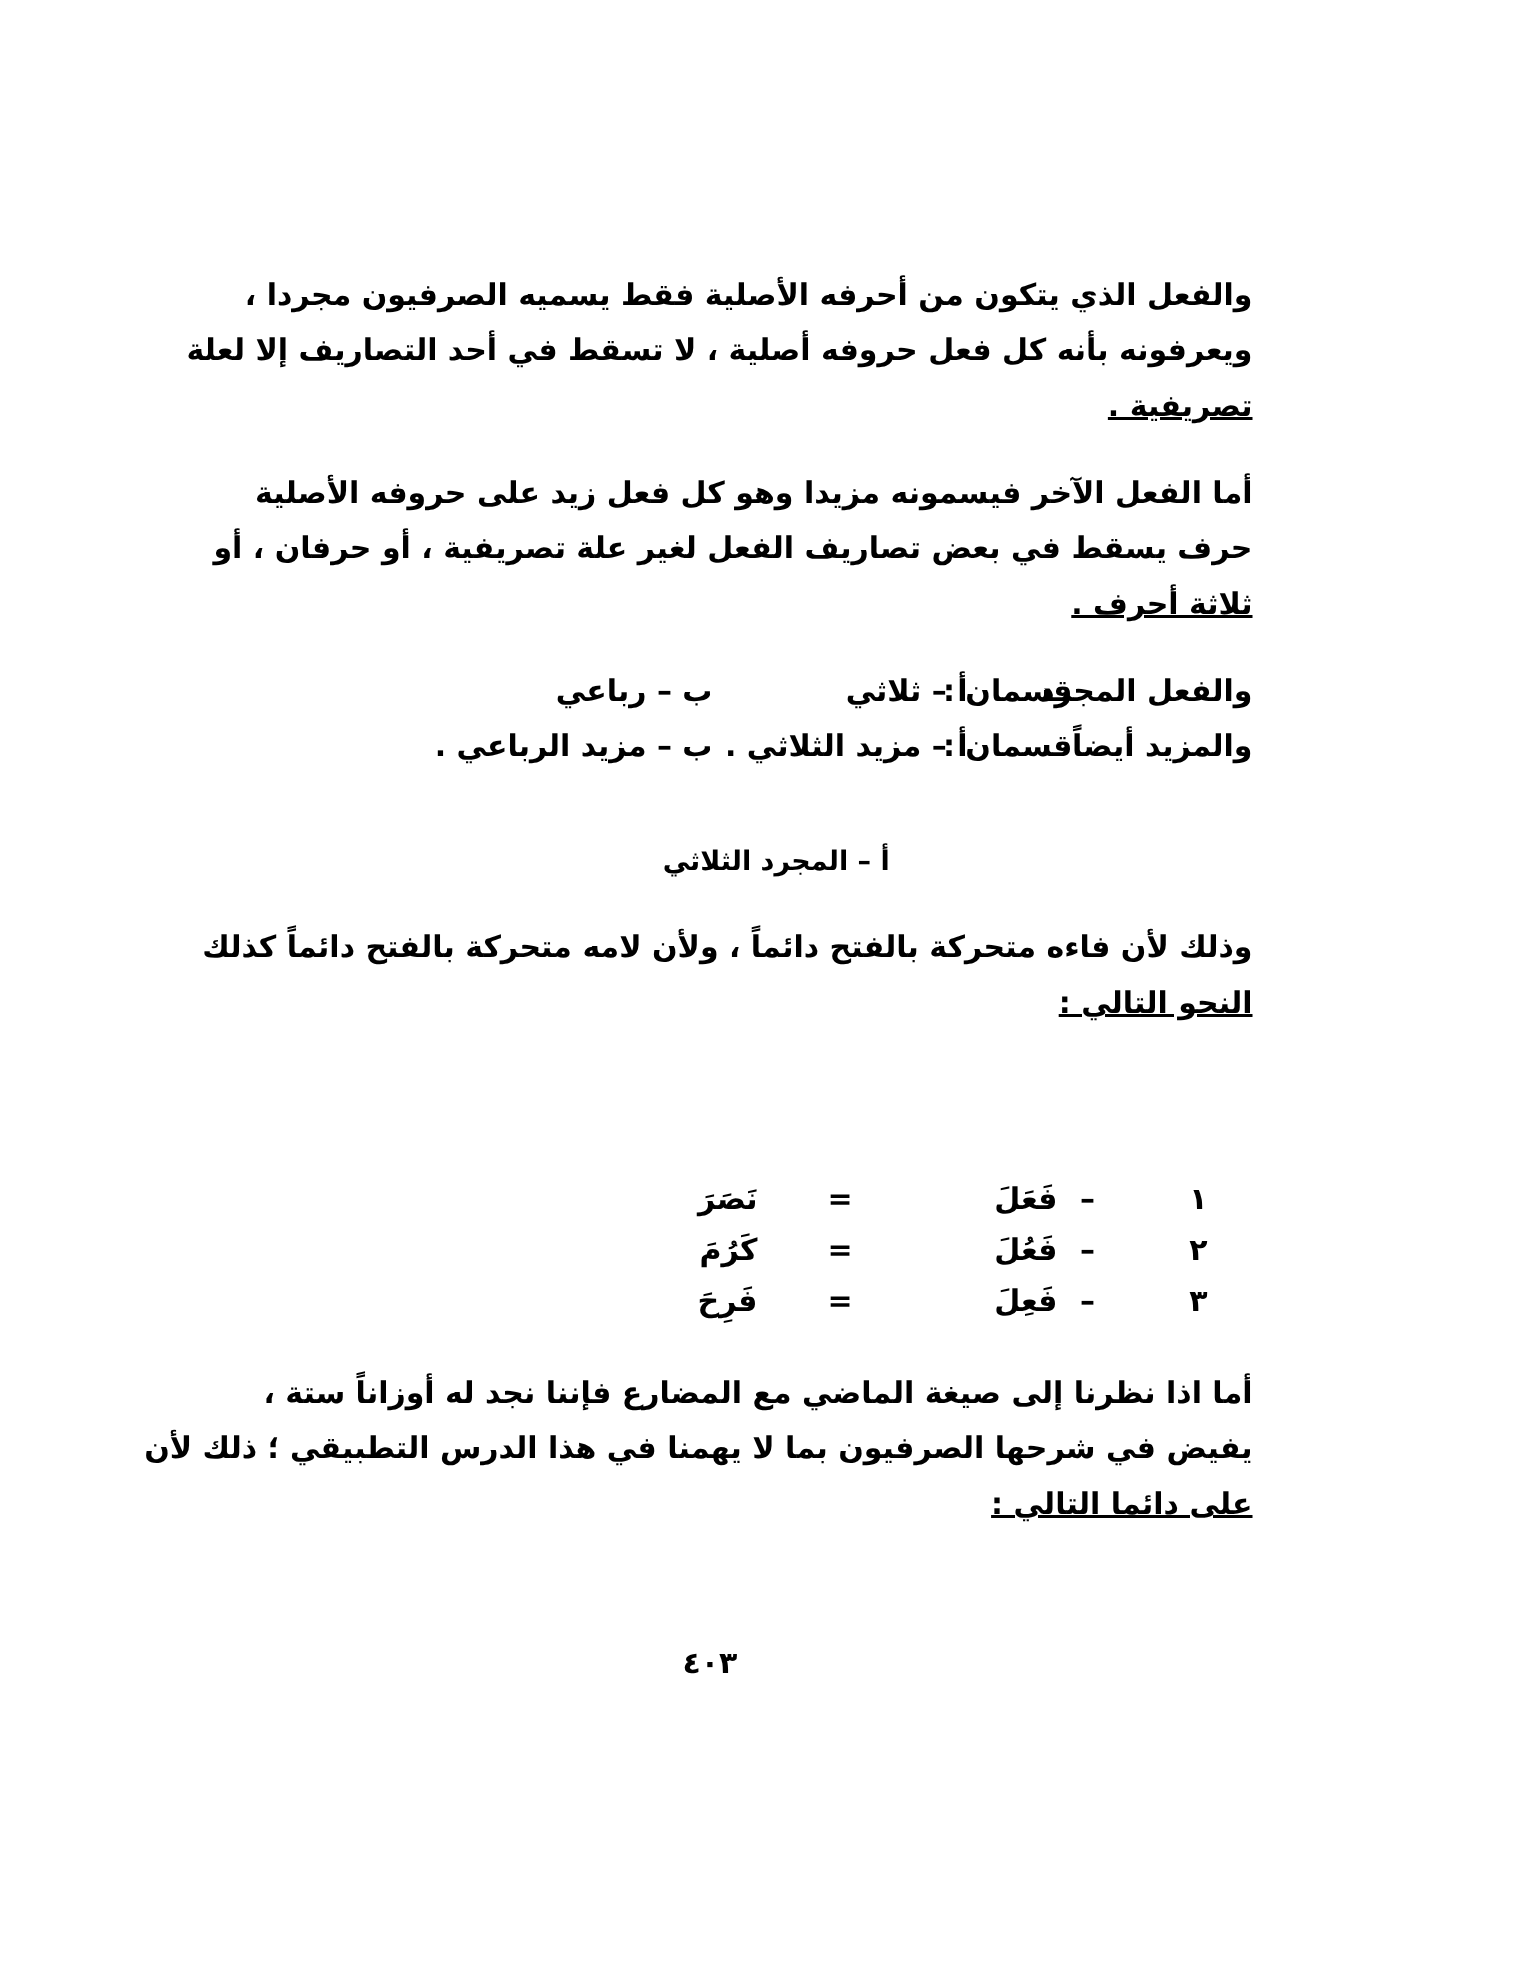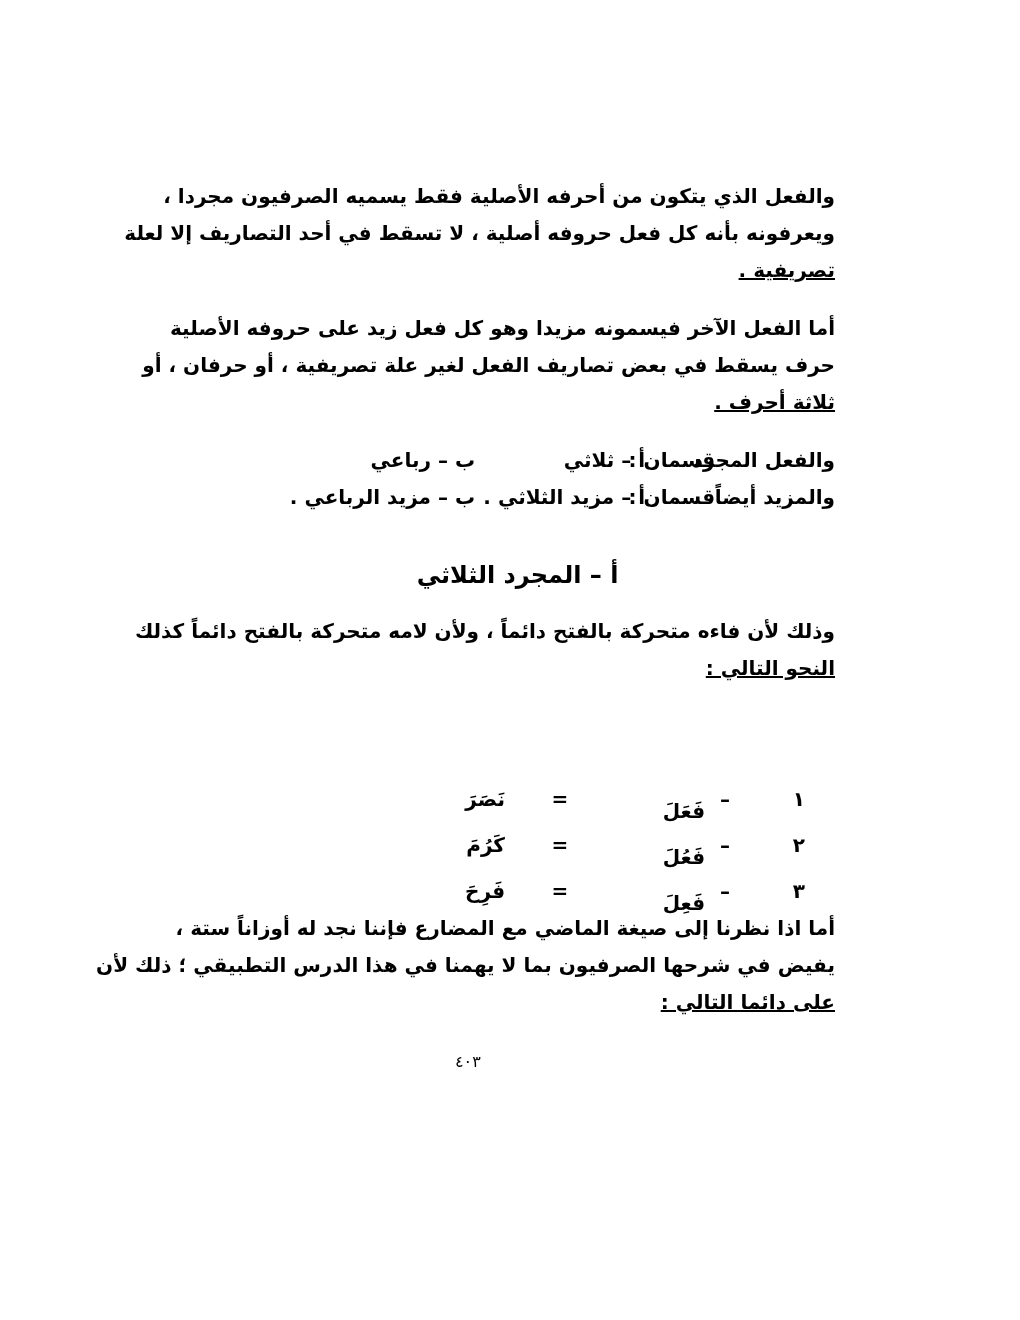--- a/index.html
+++ b/index.html
@@ -54,51 +54,51 @@
     .div-row .c1 { width: 120px; text-align: right; letter-spacing: 6px; }
     .div-row .c2 { width: 70px; text-align: right; }
     .div-row .c3 { width: 170px; }
     .div-row .c4 { text-align: right; }
     .heading {
       position: absolute;
       top: 385px;
       right: 0;
       width: 635px;
       text-align: center;
-      font-size: 24px;
+      font-size: 18px;
       font-weight: bold;
       line-height: 40px;
     }
     .p3 { position: absolute; top: 443px; right: 0; width: 635px; }
     .forms {
       position: absolute;
       top: 612px;
       right: 0;
       width: 635px;
     }
     .form-row {
       display: flex;
       direction: rtl;
       font-size: 20px;
       line-height: 34px;
       font-weight: bold;
       white-space: nowrap;
     }
     .form-row .num { width: 60px; text-align: right; padding-right: 30px; }
     .form-row .dash { width: 40px; text-align: center; }
-    .form-row .wazn { width: 90px; text-align: right; margin-top: 12px; }
+    .form-row .wazn { width: 90px; text-align: right; }
     .form-row .eq { width: 110px; text-align: center; }
     .form-row .ex { width: 90px; text-align: right; }
     .p4 { position: absolute; top: 740px; right: 0; width: 635px; }
     .page-number {
       position: absolute;
       left: 455px;
-      top: 1052px;
-      font-size: 16px;
-      font-weight: normal;
+      top: 1096px;
+      font-size: 20px;
+      font-weight: bold;
       direction: rtl;
     }
   </style>
 </head>
 <body>
 
 <div class="page">
 
   <div class="para p1">
     <span class="line">والفعل الذي يتكون من أحرفه الأصلية فقط يسميه الصرفيون مجردا ،</span>

